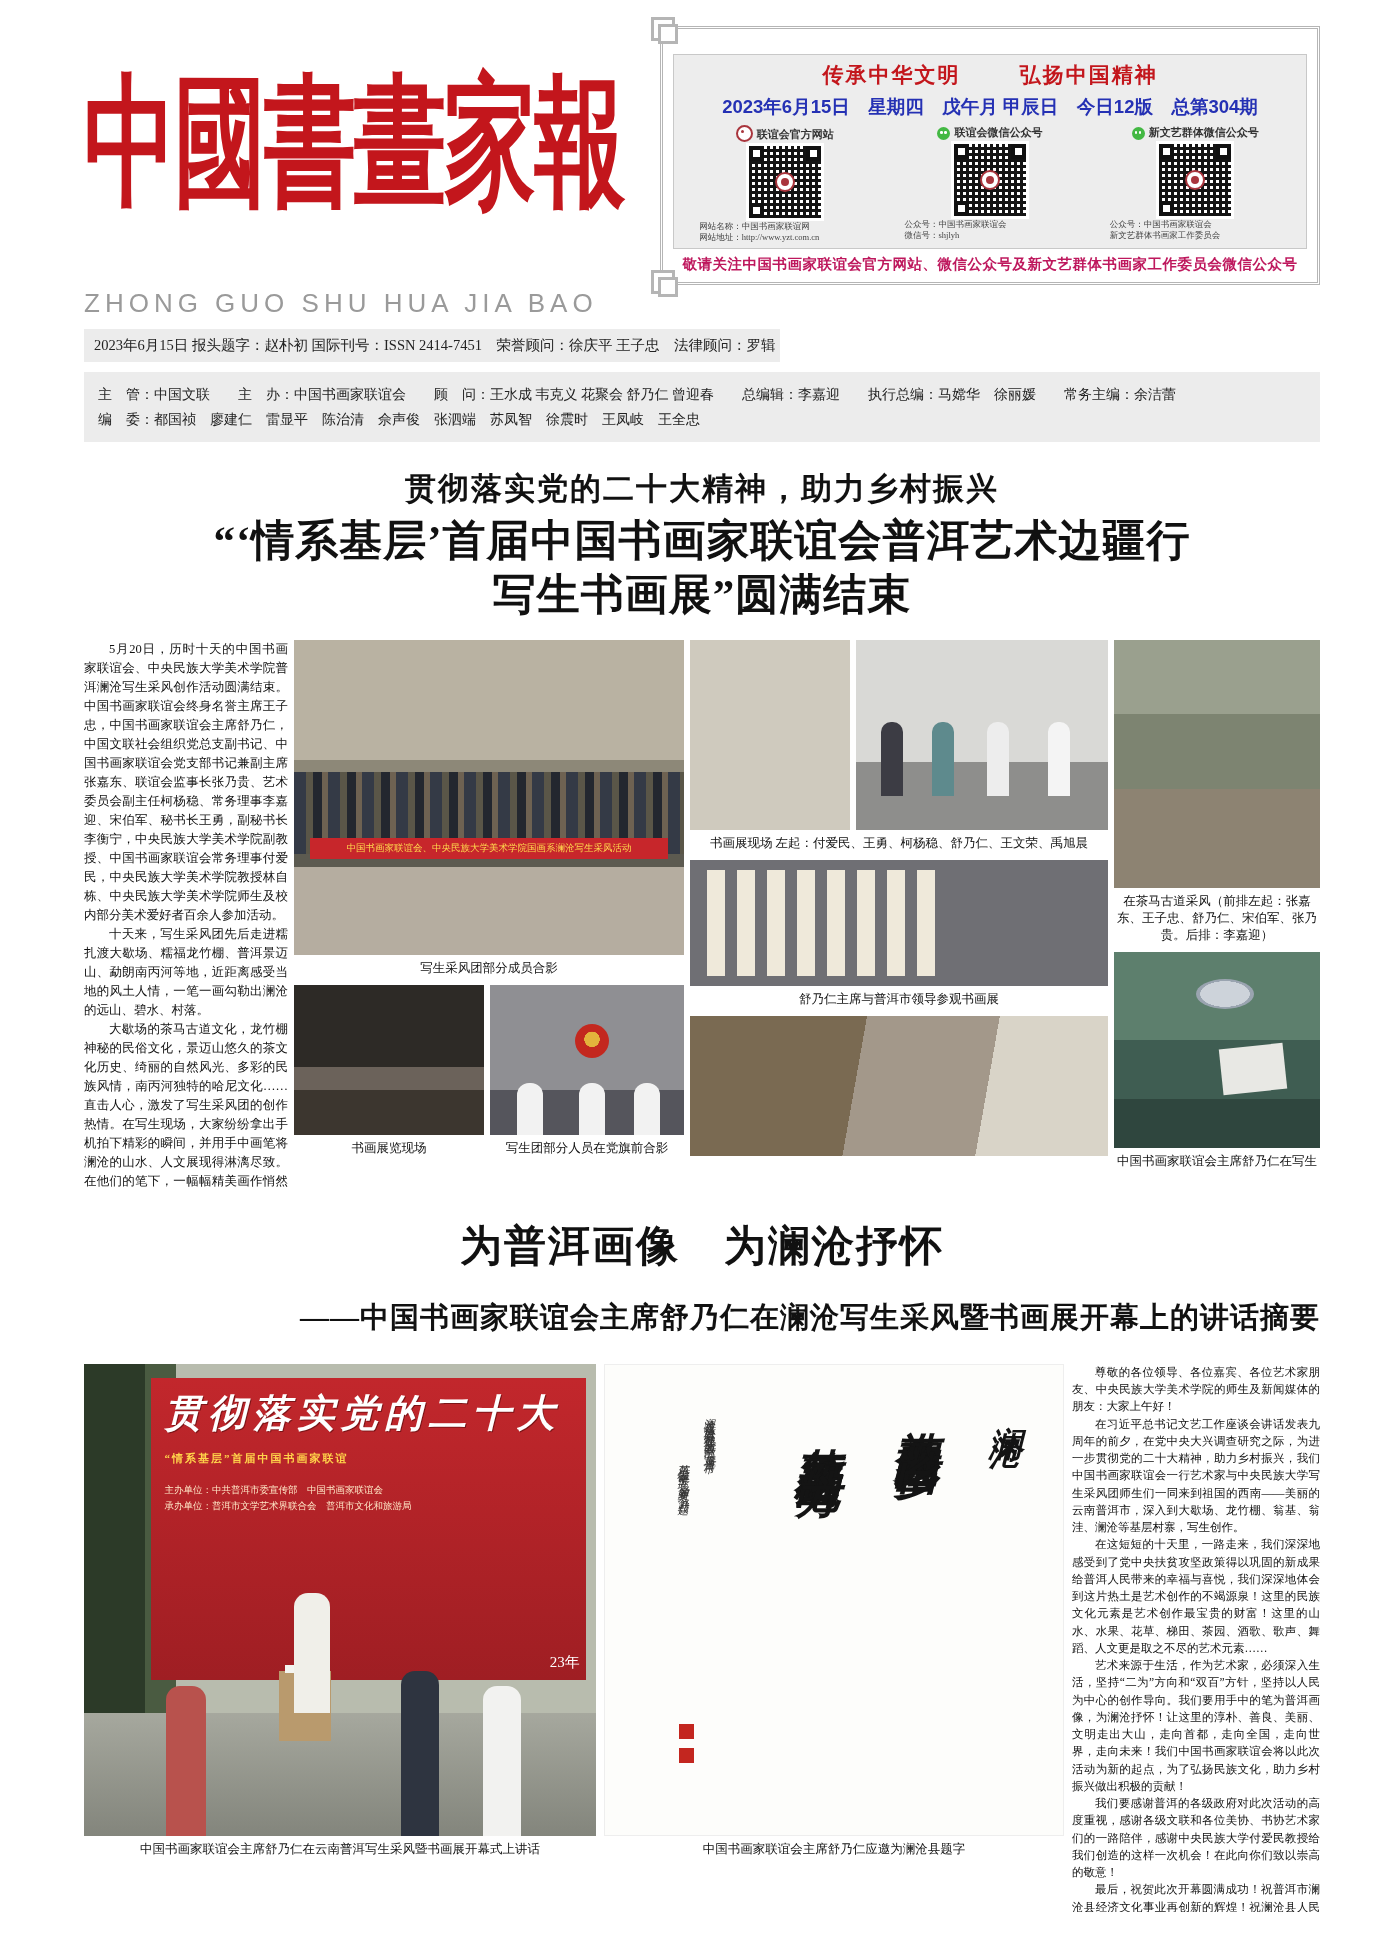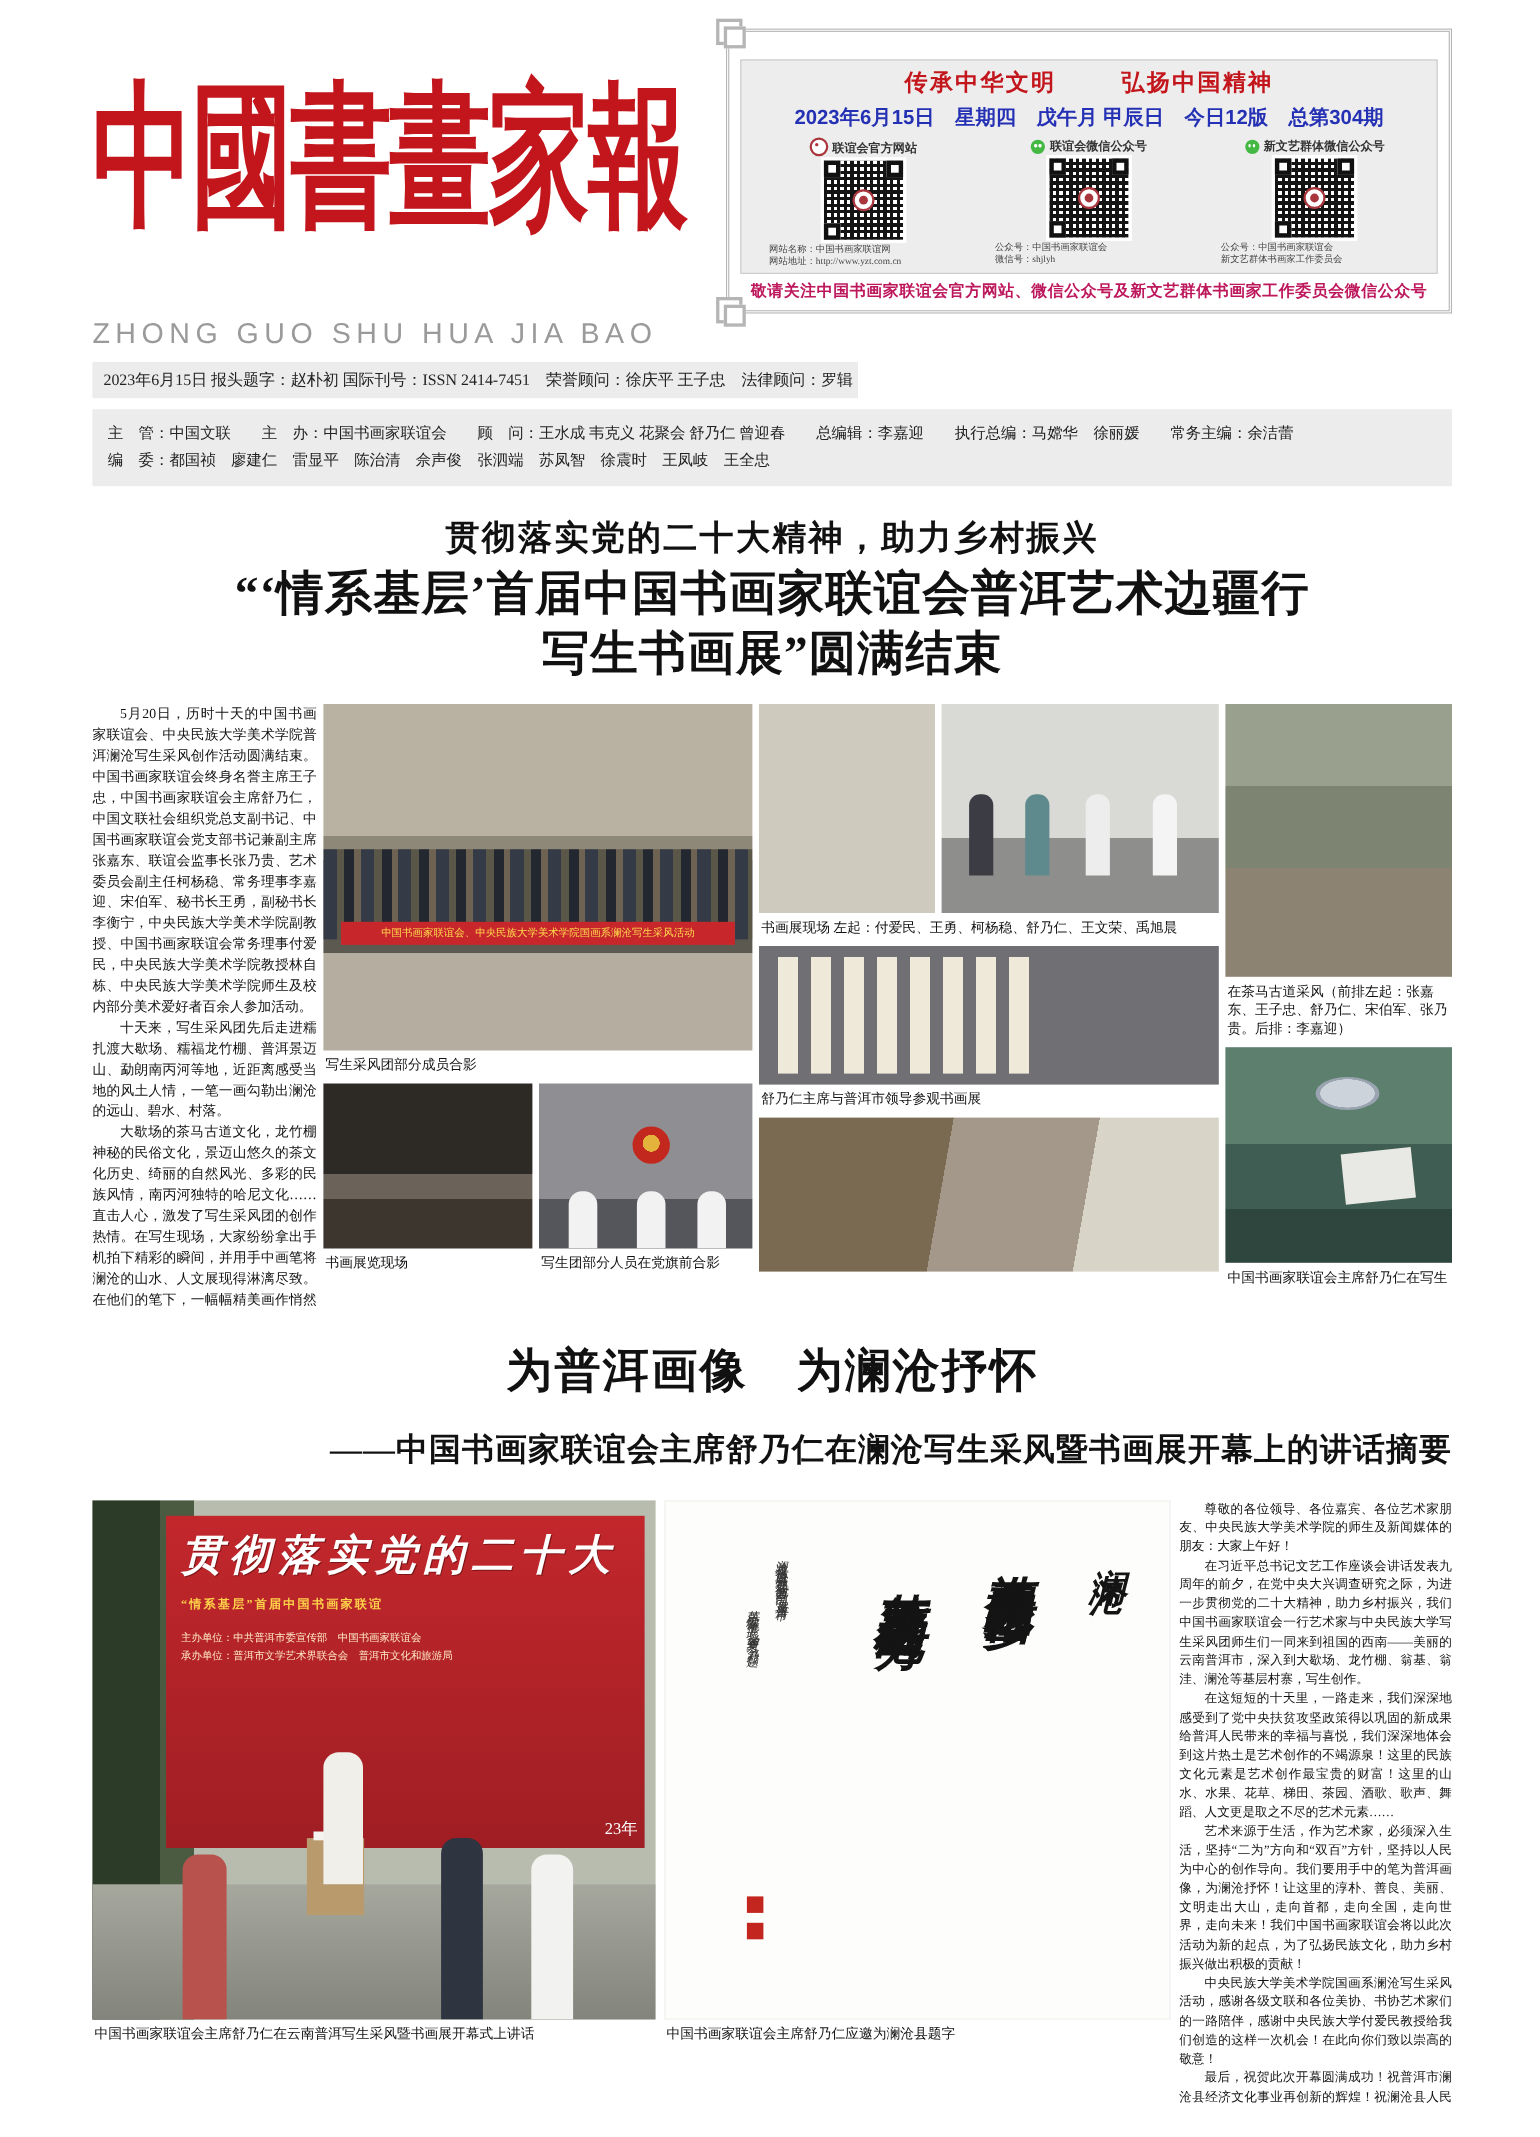--- a/index.html
+++ b/index.html
@@ -65,21 +65,21 @@
 
   
   .kicker{text-align:center;font-size:31px;font-weight:bold;margin:26px 0 4px;letter-spacing:2px;}
   .headline{text-align:center;font-size:43px;font-weight:bold;line-height:1.25;letter-spacing:1px;}
   .a1grid{display:flex;gap:6px;margin-top:18px;}
   .coltext{width:204px;flex:0 0 204px;height:548px;overflow:hidden;}
   .coltext p{margin:0;font-size:12.5px;line-height:1.52;text-align:justify;text-indent:2em;color:#111;}
   .colb{width:390px;flex:0 0 390px;}
   .colc{width:418px;flex:0 0 418px;}
   .cold{flex:1;}
-  .cap{font-size:12.5px;text-align:left;line-height:1.35;padding:5px 2px 8px;color:#111;}
+  .cap{font-size:12.5px;text-align:center;line-height:1.35;padding:5px 2px 8px;color:#111;}
   .ph{position:relative;overflow:hidden;background:#cfcabe;}
   .r2{display:flex;gap:6px;}
 
   
   .ph-group{height:315px;background:linear-gradient(#b9b2a2 0 38%,#8d8878 38% 45%,#49505c 45% 62%,#5c5a50 62% 72%,#b5ada0 72% 100%);}
   .ph-group .crowd{position:absolute;left:0;right:0;top:42%;height:26%;
     background:repeating-linear-gradient(90deg,#343a46 0 12px,#5a5648 12px 19px,#23272f 19px 28px,#6e6252 28px 34px);}
   .banner{position:absolute;left:4%;right:4%;top:63%;background:#c7262b;color:#ffd94d;
     font-size:9.5px;text-align:center;padding:4px 2px;white-space:nowrap;overflow:hidden;}
   .ph-hall{height:150px;background:linear-gradient(#2d2a26 0 55%,#6b625a 55% 70%,#3c362f 70% 100%);}
@@ -312,18 +312,18 @@
         <span class="seal s2"></span>
       </div>
       <div class="cap">中国书画家联谊会主席舒乃仁应邀为澜沧县题字</div>
     </div>
 
     <div class="a2text">
       <p>尊敬的各位领导、各位嘉宾、各位艺术家朋友、中央民族大学美术学院的师生及新闻媒体的朋友：大家上午好！</p>
       <p>在习近平总书记文艺工作座谈会讲话发表九周年的前夕，在党中央大兴调查研究之际，为进一步贯彻党的二十大精神，助力乡村振兴，我们中国书画家联谊会一行艺术家与中央民族大学写生采风团师生们一同来到祖国的西南——美丽的云南普洱市，深入到大歇场、龙竹棚、翁基、翁洼、澜沧等基层村寨，写生创作。</p>
       <p>在这短短的十天里，一路走来，我们深深地感受到了党中央扶贫攻坚政策得以巩固的新成果给普洱人民带来的幸福与喜悦，我们深深地体会到这片热土是艺术创作的不竭源泉！这里的民族文化元素是艺术创作最宝贵的财富！这里的山水、水果、花草、梯田、茶园、酒歌、歌声、舞蹈、人文更是取之不尽的艺术元素……</p>
       <p>艺术来源于生活，作为艺术家，必须深入生活，坚持“二为”方向和“双百”方针，坚持以人民为中心的创作导向。我们要用手中的笔为普洱画像，为澜沧抒怀！让这里的淳朴、善良、美丽、文明走出大山，走向首都，走向全国，走向世界，走向未来！我们中国书画家联谊会将以此次活动为新的起点，为了弘扬民族文化，助力乡村振兴做出积极的贡献！</p>
-      <p>中央民族大学美术学院国画系澜沧写生采风活动，感谢各级文联和各位美协、书协艺术家们的一路陪伴，感谢中央民族大学付爱民教授给我们创造的这样一次机会！在此向你们致以崇高的敬意！</p>
+      <p>我们要感谢普洱的各级政府对此次活动的高度重视，感谢各级文联和各位美协、书协艺术家们的一路陪伴，感谢中央民族大学付爱民教授给我们创造的这样一次机会！在此向你们致以崇高的敬意！</p>
       <p>最后，祝贺此次开幕圆满成功！祝普洱市澜沧县经济文化事业再创新的辉煌！祝澜沧县人民吉祥如意，幸福安康！</p>
     </div>
   </div>
 
 </div>
 
 </body></html>

